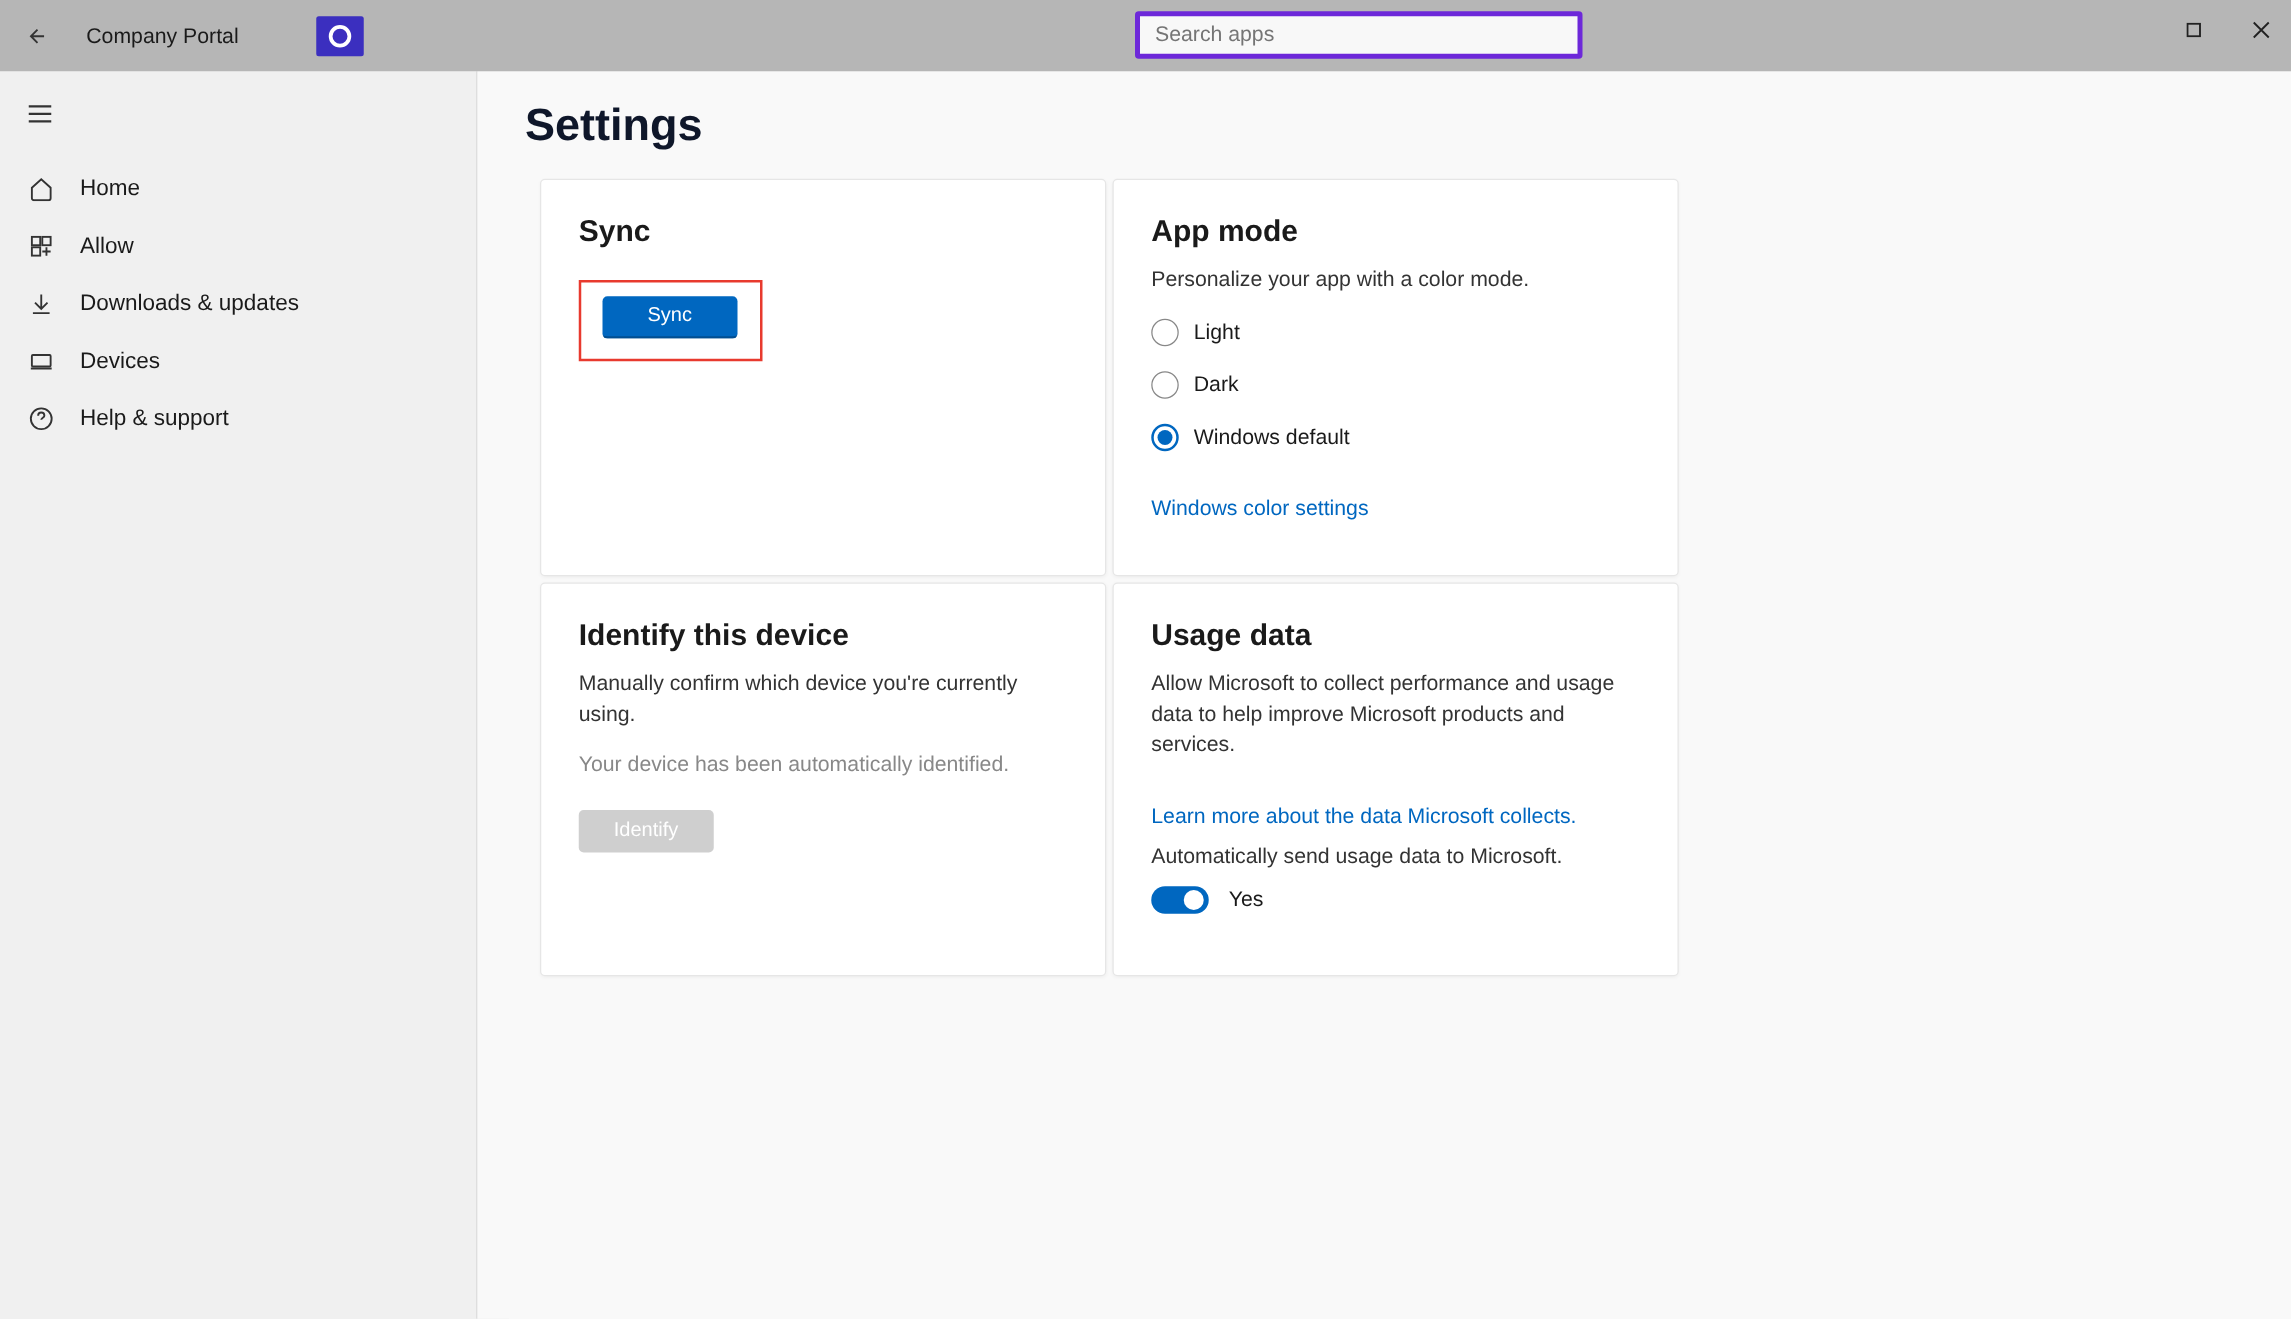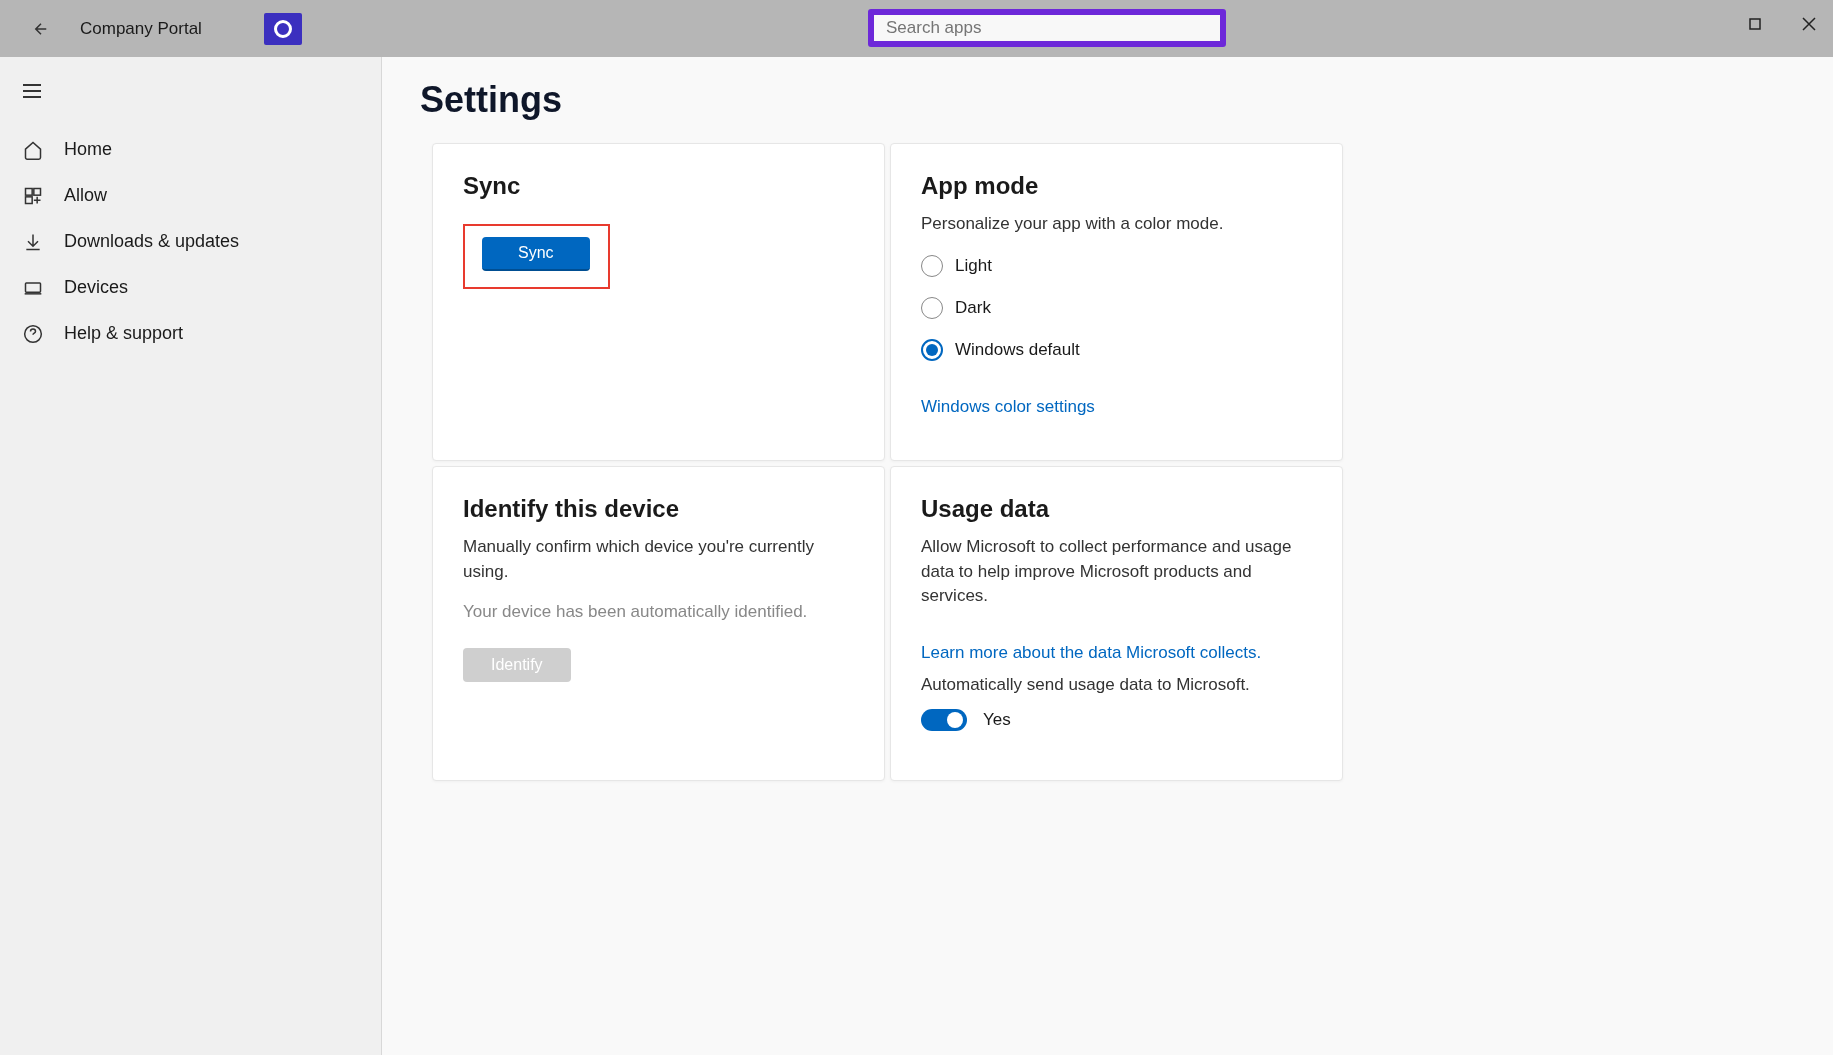--- a/index.html
+++ b/index.html
@@ -14,21 +14,21 @@
       height: 1055px;
       transform-origin: top left;
       overflow: hidden;
     }
     .titlebar {
       height: 57px;
       background: #b6b6b6;
       display: flex;
       align-items: center;
       position: relative;
-      padding-left: 26px;
+      padding-left: 15px;
     }
     .back-btn {
       width: 30px;
       height: 30px;
       display: flex;
       align-items: center;
       justify-content: center;
       color: #333;
       cursor: pointer;
     }
@@ -49,26 +49,26 @@
       border-radius: 2px;
     }
     .app-logo-inner {
       width: 18px;
       height: 18px;
       border: 3px solid white;
       border-radius: 50%;
     }
     .searchbox {
       position: absolute;
-      left: 868px;
+      left: 908px;
       top: 9px;
       width: 358px;
       height: 38px;
       background: #f8f8f8;
-      border: 6px solid #6d28d9;
+      border: 4px solid #6d28d9;
       border-radius: 3px;
       display: flex;
       align-items: center;
       padding-left: 12px;
       font-size: 17px;
       color: #0c4a6e;
     }
     .window-controls {
       position: absolute;
       right: 12px;

